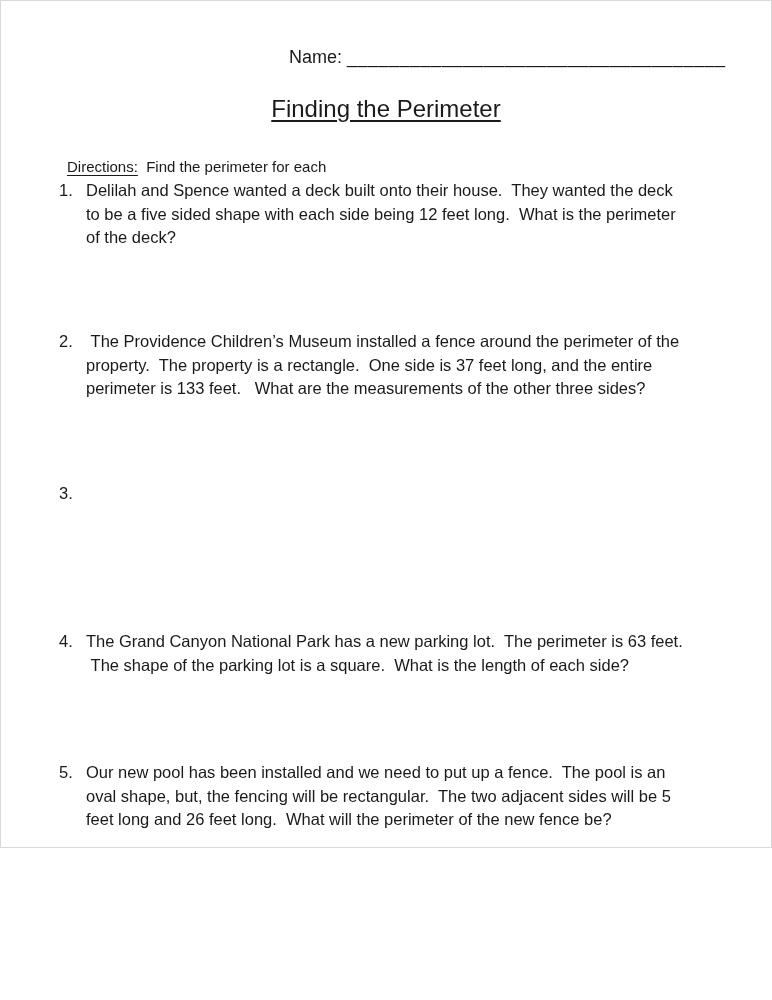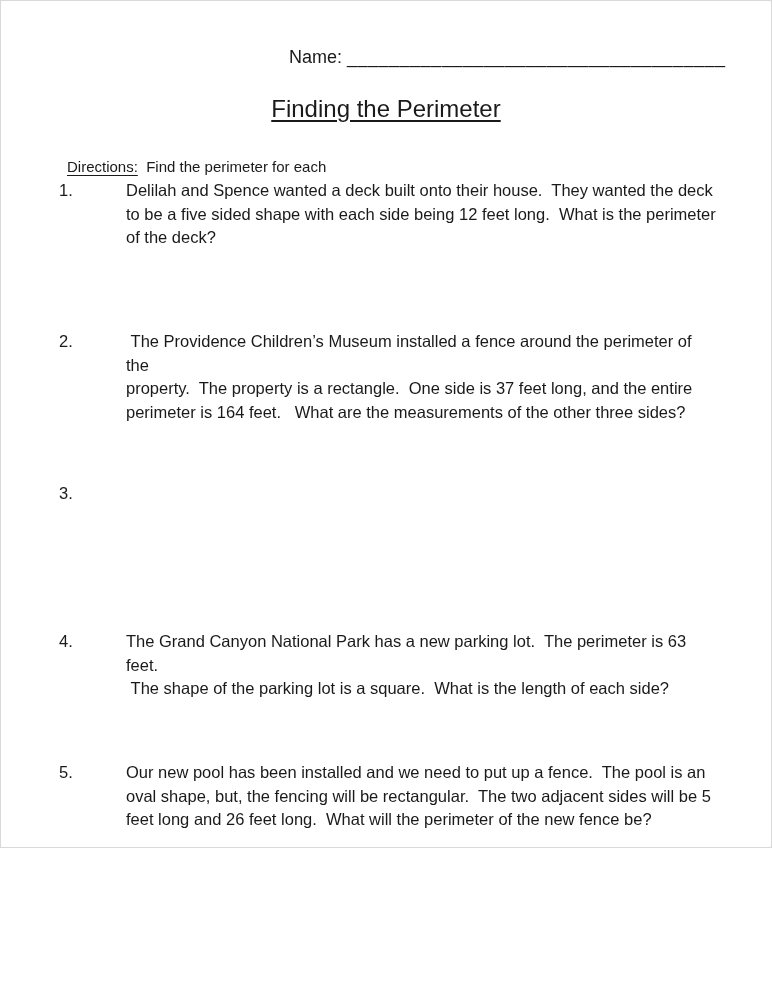--- a/index.html
+++ b/index.html
@@ -56,21 +56,21 @@
     display: flex;
     font-size: 16.5px;
     line-height: 23.5px;
   }
   .q1 { top: 178px; }
   .q2 { top: 329px; }
   .q3 { top: 481px; }
   .q4 { top: 629px; }
   .q5 { top: 760px; }
   .q-num { width: 27px; flex-shrink: 0; }
-  .q-text { white-space: pre-wrap; margin-left: 40px; }
+  .q-text { white-space: pre-wrap; }
   .footer {
     position: absolute;
     top: 924px;
     right: 66px;
     font-size: 16px;
     line-height: 22px;
     margin-top: 34px;
   }
 </style>
 </head>
@@ -90,21 +90,21 @@
     <span class="q-num">1.</span>
     <span class="q-text">Delilah and Spence wanted a deck built onto their house.  They wanted the deck
 to be a five sided shape with each side being 12 feet long.  What is the perimeter
 of the deck?</span>
   </div>
 
   <div class="question q2">
     <span class="q-num">2.</span>
     <span class="q-text"> The Providence Children’s Museum installed a fence around the perimeter of the
 property.  The property is a rectangle.  One side is 37 feet long, and the entire
-perimeter is 164 feet.   What are the measurements of the other three sides?</span>
+perimeter is 133 feet.   What are the measurements of the other three sides?</span>
   </div>
 
   <div class="question q3">
     <span class="q-num">3.</span>
   </div>
 
   <div class="question q4">
     <span class="q-num">4.</span>
     <span class="q-text">The Grand Canyon National Park has a new parking lot.  The perimeter is 63 feet.
  The shape of the parking lot is a square.  What is the length of each side?</span>

